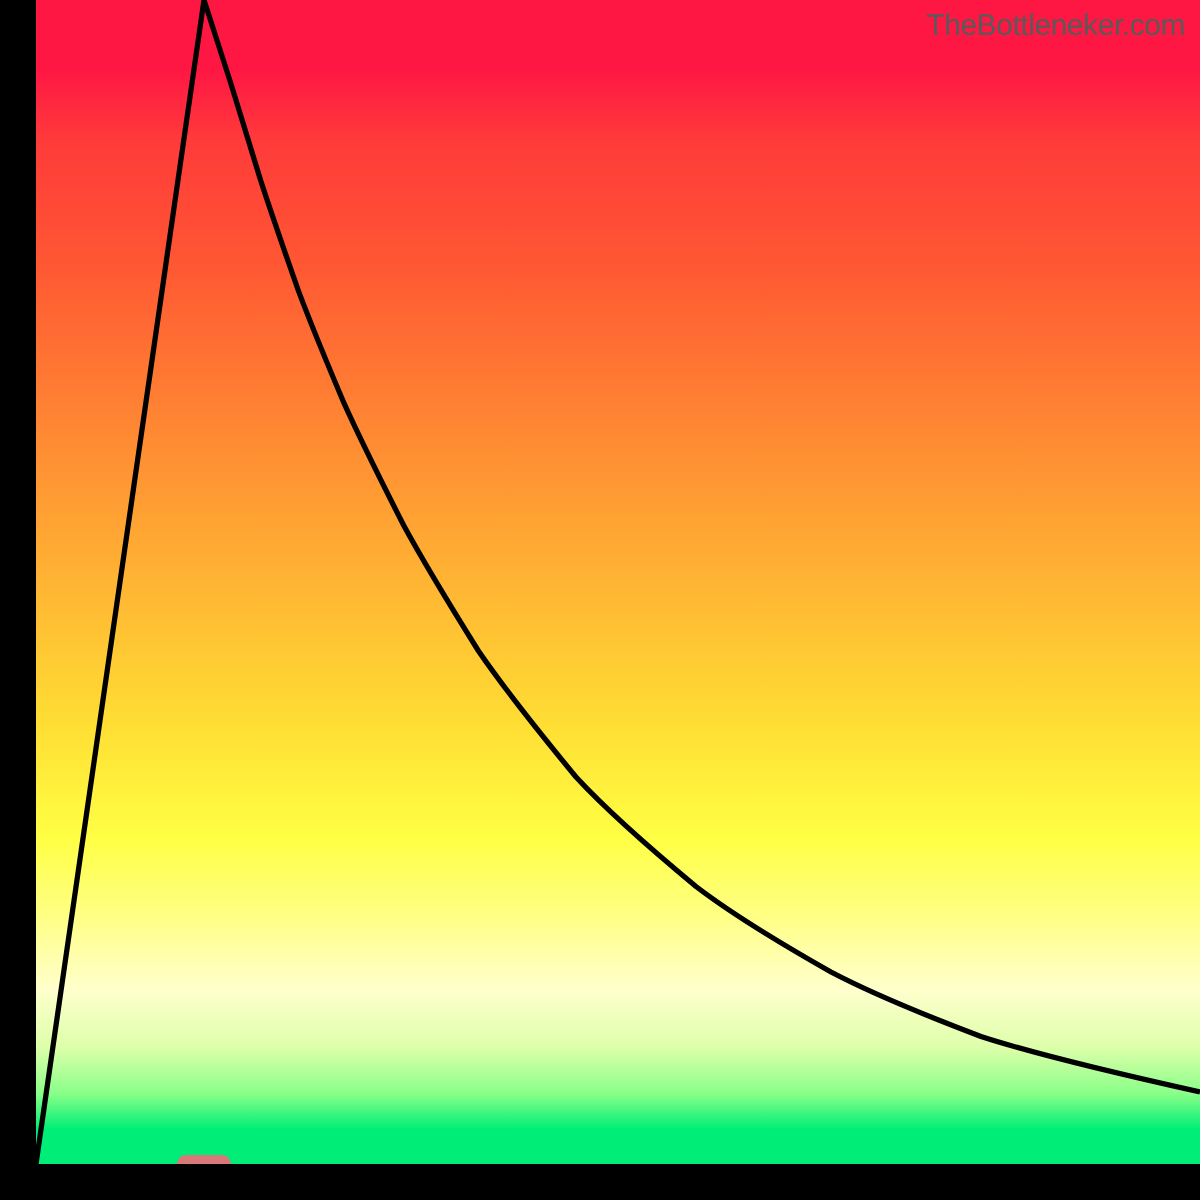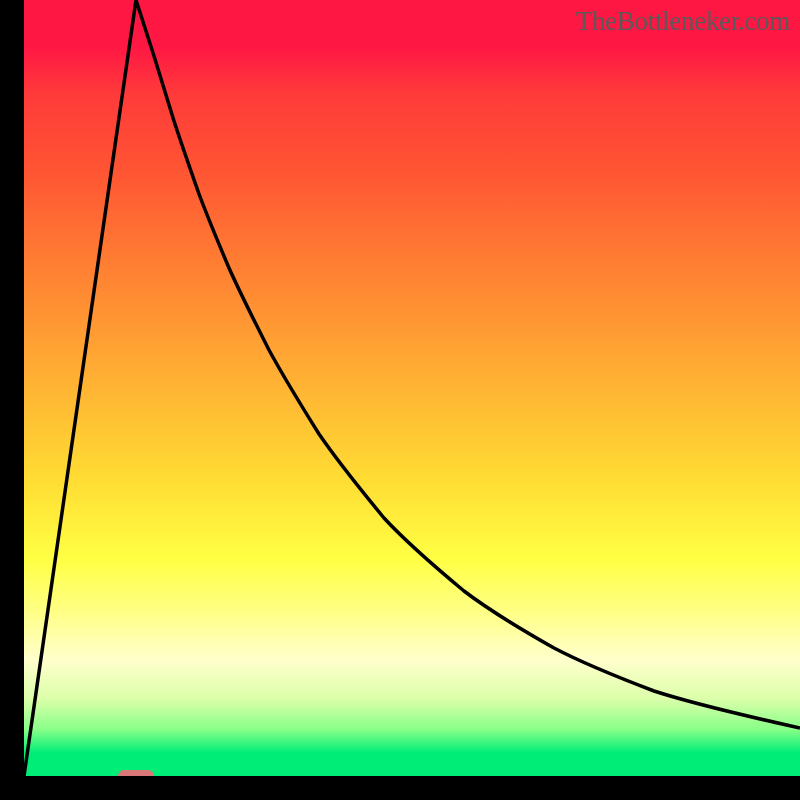--- a/index.html
+++ b/index.html
@@ -52,22 +52,22 @@
       height: 12px;
       background: #d87878;
       border-radius: 6px;
       left: 94px;
       bottom: -6px;
     }
     .watermark {
       position: absolute;
       top: 6px;
       right: 10px;
-      font-family: Liberation Serif, serif;
-      font-size: 27px;
+      font-family: Liberation Sans, sans-serif;
+      font-size: 20px;
       font-weight: 500;
       color: #5a5a5a;
       letter-spacing: -0.3px;
     }
     .black-bottom {
       position: absolute;
       left: 0;
       bottom: 0;
       width: 800px;
       height: 24px;

